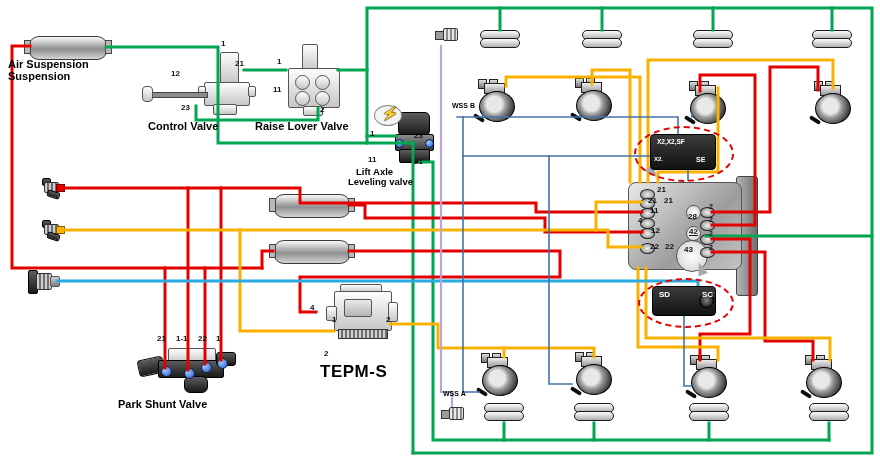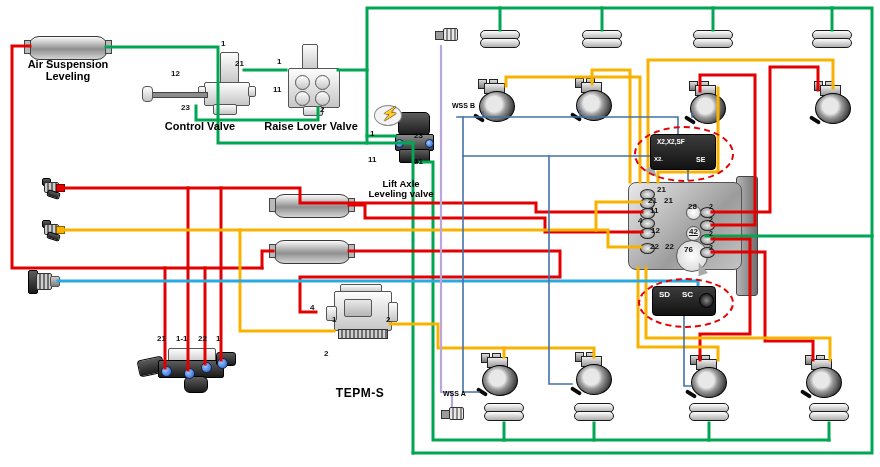--- a/index.html
+++ b/index.html
@@ -1,23 +1,23 @@
 <!DOCTYPE html>
 <html><head>
 <meta charset="utf-8">
 <style>
   html,body{margin:0;padding:0;background:#fff;}
   .stage{position:relative;width:880px;height:467px;background:#ffffff;overflow:hidden;
          font-family:"Liberation Sans",sans-serif;}
   svg.wires{position:absolute;left:0;top:0;z-index:5;pointer-events:none;}
   .comp{position:absolute;z-index:2;}
   .plabel{position:absolute;z-index:9;font-size:8px;font-weight:bold;color:#101010;line-height:1;}
-  .clabel{position:absolute;z-index:9;font-weight:bold;color:#000;text-align:center;
+  .clabel{position:absolute;z-index:9;font-weight:bold;color:#000;
           font-size:11px;line-height:1.18;}
-  .clabel.small{font-size:9.5px;margin-top:12px;}
+  .clabel.small{font-size:9.5px;}
   .wss{position:absolute;z-index:9;font-size:7px;font-weight:bold;color:#000;}
   .conn-text{position:absolute;z-index:10;color:#fff;font-weight:bold;line-height:1;}
   .callout{position:absolute;z-index:7;border:2px dashed #e30000;border-radius:50%;}
   .conn{position:absolute;z-index:6;background:linear-gradient(#3c3c3c,#121212);
         border:1px solid #000;border-radius:4px;}
   .vblock{position:absolute;background:linear-gradient(#fdfdfd,#c6c6c6);border:1px solid #555;border-radius:2px;}
   .vdark{position:absolute;background:linear-gradient(#5d5d5d,#1a1a1a);border:1px solid #000;border-radius:2px;}
   .fit{position:absolute;width:9px;height:9px;border-radius:50%;z-index:6;
        background:radial-gradient(circle at 35% 35%,#9ecbff,#1e56c8);border:1px solid #10234f;}
   .tank{position:absolute;background:linear-gradient(#fafafa,#8f8f8f 55%,#d4d4d4);
@@ -326,26 +326,27 @@
         <path d="M692 113 V117"></path>
       <path d="M463 156 H652"></path>
       <path d="M549 156 V384 H572"></path>
       <path d="M463 117 V392 H479"></path>
       <path d="M684 314 V386 H691"></path>
       <path d="M688 168 V180"></path>
     </g>
   </svg>
 
   <div class="clabel" style="left:8px;top:58px;width:120px;">Air Suspension</div>
-  <div class="clabel" style="left:8px;top:70px;width:120px;">Leveling</div>
+  <div class="clabel" style="left:8px;top:70px;width:120px;">Suspension</div>
   <div class="clabel" style="left:148px;top:120px;width:104px;">Control Valve</div>
   <div class="clabel" style="left:255px;top:120px;width:112px;">Raise Lover Valve</div>
   <div class="clabel small" style="left:356px;top:166px;width:90px;">Lift Axle</div>
   <div class="clabel small" style="left:348px;top:176px;width:106px;">Leveling valve</div>
-  <div class="clabel" style="left:320px;top:362px;width:80px;font-size:12px;letter-spacing:.5px;margin-top:24px;">TEPM-S</div>
+  <div class="clabel" style="left:118px;top:398px;width:134px;">Park Shunt Valve</div>
+  <div class="clabel" style="left:320px;top:362px;width:80px;font-size:17px;letter-spacing:.5px;">TEPM-S</div>
   <div class="wss" style="left:452px;top:102px;">WSS B</div>
   <div class="wss" style="left:443px;top:390px;">WSS A</div>
 
   <span class="plabel" style="left:221px;top:40px;">1</span>
   <span class="plabel" style="left:235px;top:60px;">21</span>
   <span class="plabel" style="left:171px;top:70px;">12</span>
   <span class="plabel" style="left:181px;top:104px;">23</span>
 
   <span class="plabel" style="left:277px;top:58px;">1</span>
   <span class="plabel" style="left:273px;top:86px;">11</span>
@@ -367,27 +368,27 @@
   <span class="plabel" style="left:324px;top:350px;">2</span>
 
   <span class="plabel" style="left:657px;top:186px;">21</span>
   <span class="plabel" style="left:648px;top:197px;">21</span>
   <span class="plabel" style="left:664px;top:197px;">21</span>
   <span class="plabel" style="left:650px;top:207px;">11</span>
   <span class="plabel" style="left:638px;top:217px;">4</span>
   <span class="plabel" style="left:651px;top:227px;">12</span>
   <span class="plabel" style="left:650px;top:243px;">22</span>
   <span class="plabel" style="left:665px;top:243px;">22</span>
-  <span class="plabel" style="left:688px;top:203px;">28</span>
+  <span class="plabel" style="left:688px;top:213px;">28</span>
   <span class="plabel" style="left:689px;top:228px;text-decoration:underline;">42</span>
-  <span class="plabel" style="left:684px;top:246px;">76</span>
+  <span class="plabel" style="left:684px;top:246px;">43</span>
   <span class="plabel" style="left:709px;top:203px;font-size:7px;">2</span>
   <span class="plabel" style="left:709px;top:216px;font-size:7px;">2</span>
   <span class="plabel" style="left:709px;top:230px;font-size:7px;">2</span>
   <span class="plabel" style="left:709px;top:244px;font-size:7px;">2</span>
 
   <span class="conn-text" style="left:657px;top:139px;font-size:6.5px;">X2,X2,SF</span>
   <span class="conn-text" style="left:654px;top:156px;font-size:6px;">X2.</span>
   <span class="conn-text" style="left:696px;top:156px;font-size:7px;">SE</span>
   <span class="conn-text" style="left:659px;top:291px;font-size:8px;">SD</span>
-  <span class="conn-text" style="left:682px;top:291px;font-size:8px;">SC</span>
+  <span class="conn-text" style="left:702px;top:291px;font-size:8px;">SC</span>
 
 </div>
 
 </body></html>

